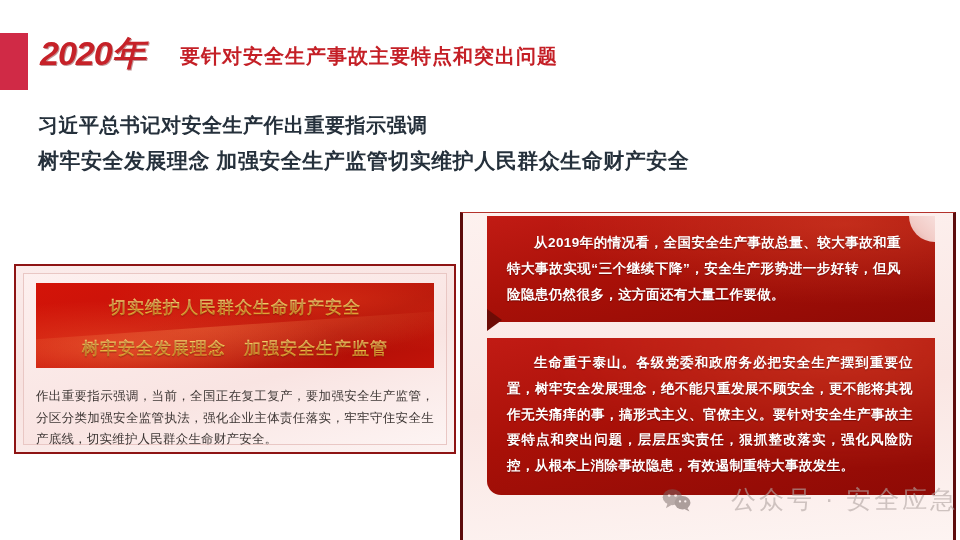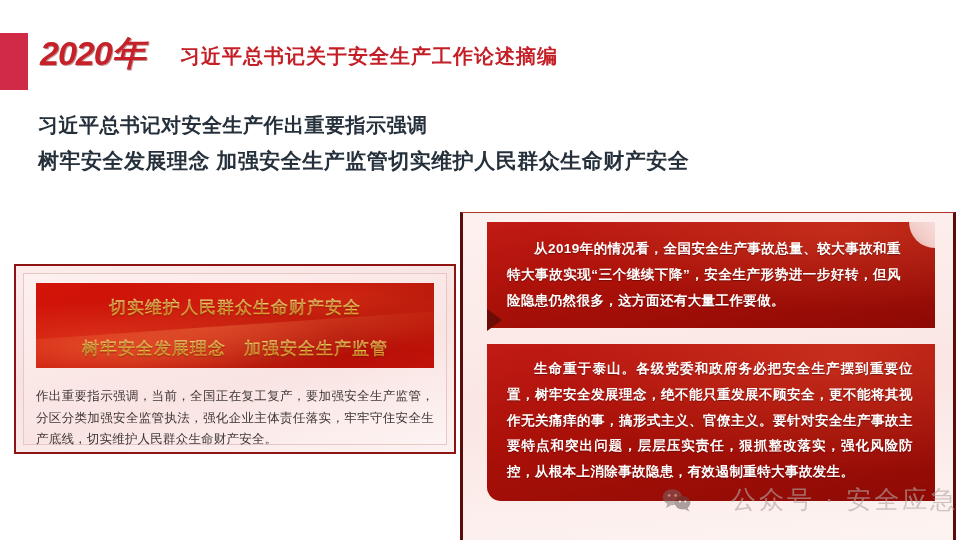--- a/index.html
+++ b/index.html
@@ -131,21 +131,21 @@
       linear-gradient(168deg,#c11b14 0%,#a81008 45%,#8e0a05 100%);
     color: #ffffff;
     font-weight: 700;
     font-size: 13.5px;
     line-height: 1.92;
     letter-spacing: .4px;
     text-align: justify;
     text-shadow: 0 1px 1px rgba(70,0,0,.5);
   }
   .rpanel.p1 {
-    margin-top: 9px;
+    margin-top: 3px;
     padding: 14px 34px 14px 20px;
     border-radius: 0 26px 0 0;
   }
   .rpanel.p1::before {
     content:"";
     position:absolute; right:0; top:0;
     width:26px; height:26px;
     background: linear-gradient(225deg,#f7dedb 0%,#f2cbc6 55%,#e0a8a2 100%);
     border-bottom-left-radius: 26px;
   }
@@ -216,21 +216,21 @@
     text-shadow: 0 1px 1px rgba(80,0,0,.6);
   }
 </style>
 </head>
 <body>
 
 <div id="slide">
 
   <div class="hdr-block"></div>
   <div class="hdr-year">2020年</div>
-  <div class="hdr-title">习近平总书记关于安全生产工作论述摘编</div>
+  <div class="hdr-title">要针对安全生产事故主要特点和突出问题</div>
 
   <div class="sub l2">树牢安全发展理念 加强安全生产监管切实维护人民群众生命财产安全</div>
   <div class="sub l1">习近平总书记对安全生产作出重要指示强调</div>
 
   <div class="card-left">
     <div class="card-left-inner">
       <div class="banner">
         <div class="banner-line b2">切实维护人民群众生命财产安全</div>
         <div class="banner-line b1">树牢安全发展理念　加强安全生产监管</div>
       </div>

